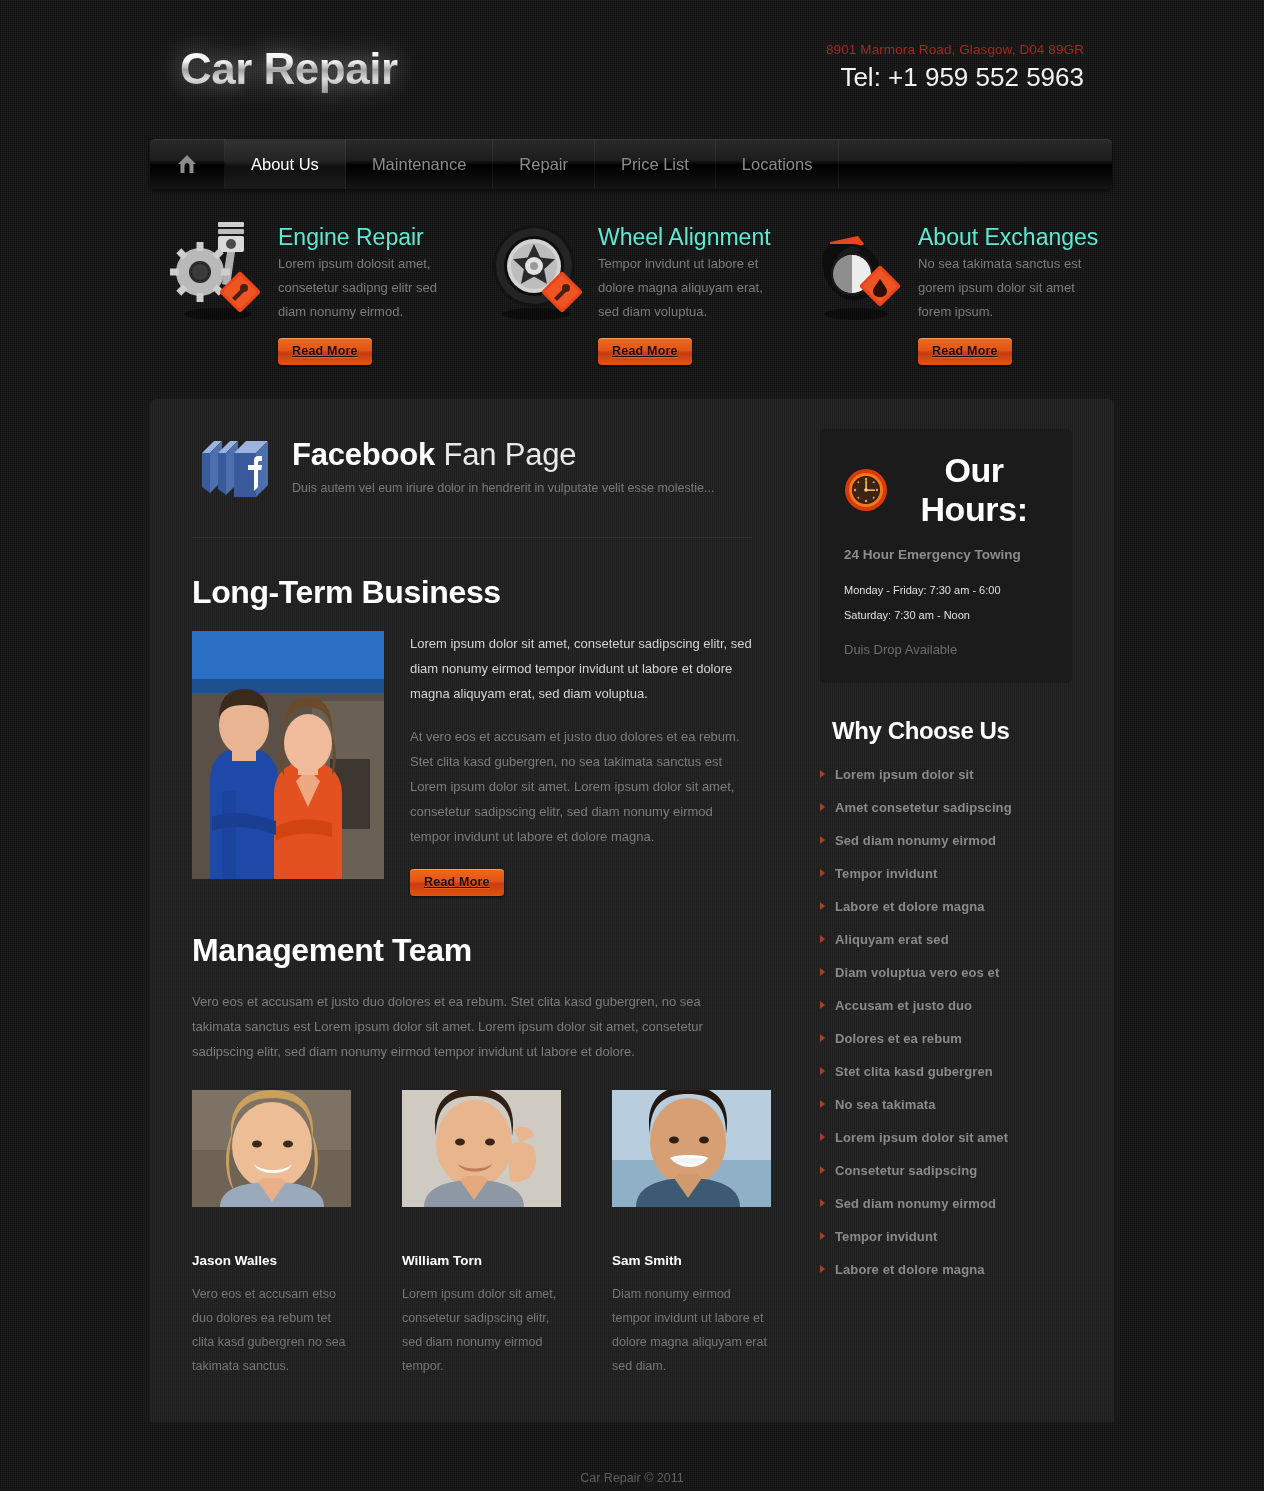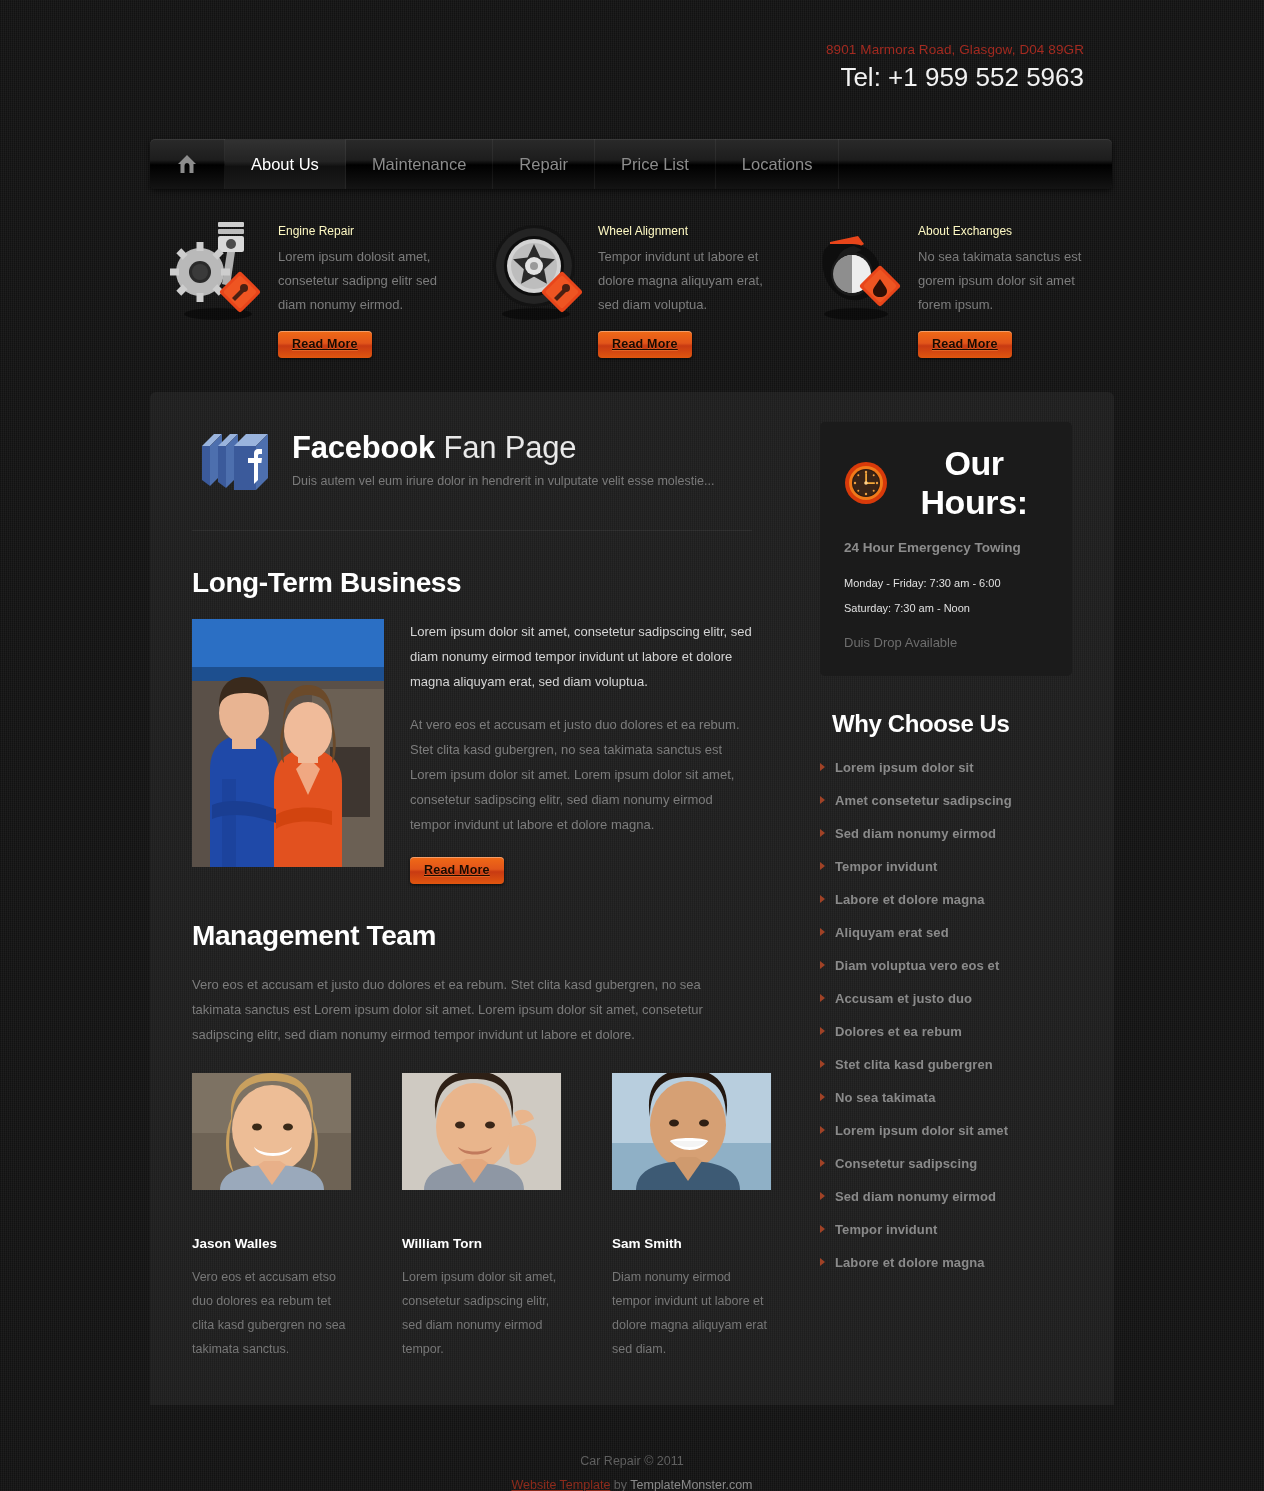--- a/index.html
+++ b/index.html
@@ -105,23 +105,23 @@
   }
   .svc-icon {
     width: 100px;
     min-width: 100px;
     height: 110px;
     position: relative;
     margin-right: 8px;
   }
   .svc-body { padding-top: 10px; }
   .svc-title {
-    font-size: 12px;
-    color: #fef9c3;
-    margin-bottom: 7px;
+    font-size: 23px;
+    color: #5eead4;
+    margin-bottom: 1px;
     font-weight: normal;
   }
   .svc-text {
     font-size: 13px;
     color: #7c7c7c;
     line-height: 24px;
     max-width: 180px;
   }
   .btn-read {
     display: inline-block;
@@ -171,21 +171,21 @@
     letter-spacing: -0.2px;
     margin-top: 8px;
     margin-bottom: 8px;
     font-weight: normal;
   }
   .fb-head b { font-weight: bold; }
   .fb-head span { color: #e9e9e9; font-weight: normal; }
   .fb-sub { font-size: 12.5px; color: #7a7a7a; }
 
   h2.section-title {
-    font-size: 28px;
+    font-size: 32px;
     color: #ffffff;
     font-weight: bold;
     letter-spacing: -0.4px;
     margin-top: 36px;
     margin-bottom: 20px;
   }
 
   .lt-row { display: flex; }
   .lt-photo {
     width: 192px; min-width: 192px; height: 248px;
@@ -257,20 +257,21 @@
   }
   .footer a { color: #8e2b1c; text-decoration: underline; }
   .footer .tm { color: #8a8a8a; }
 </style>
 </head>
 <body>
 
 <div class="page">
 
   <div class="header">
+    <div class="logo">Car Repair</div>
     <div class="header-contact">
       <div class="address">8901 Marmora Road, Glasgow, D04 89GR</div>
       <div class="tel">Tel: +1 959 552 5963</div>
     </div>
   </div>
 
   <div class="nav">
     <div class="nav-item home">
       <span class="home-icon">
         <svg width="22" height="20" viewBox="0 0 22 20">

